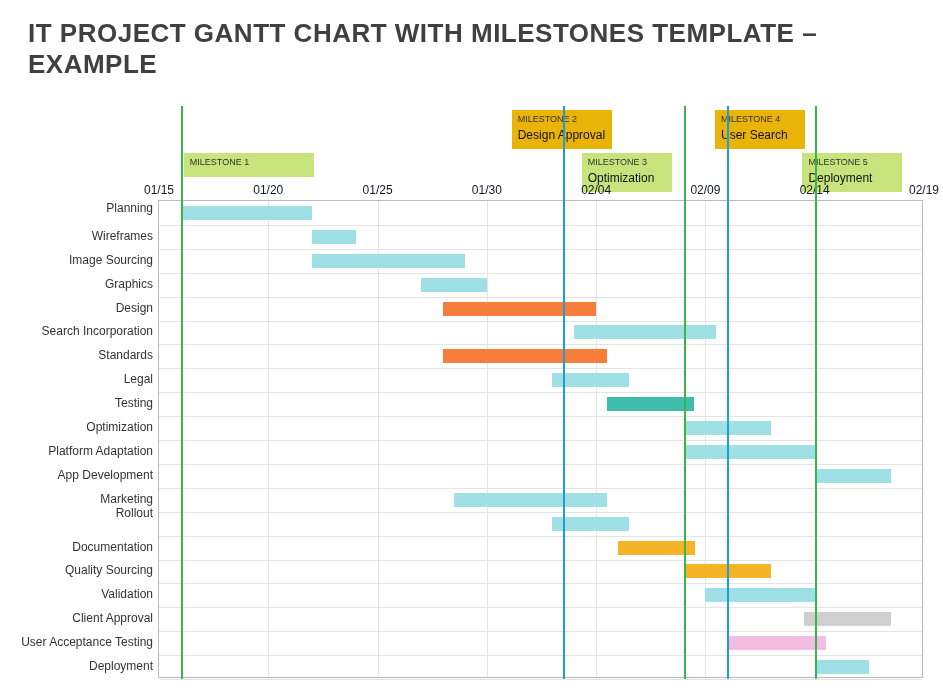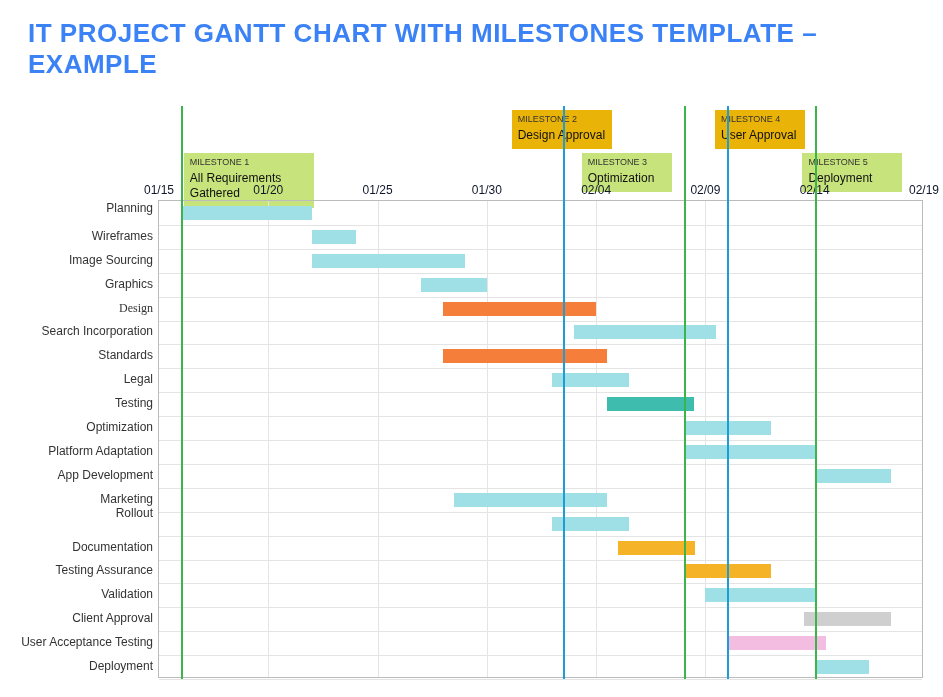--- a/index.html
+++ b/index.html
@@ -5,21 +5,21 @@
 * { margin: 0; padding: 0; box-sizing: border-box; }
 body {
   font-family: Arial, Helvetica, sans-serif;
   background: #fff;
   width: 943px;
   height: 697px;
   position: relative;
   overflow: hidden;
 }
 .title {
-  color: #3b82f6;
+  color: #404040;
   font-size: 26px;
   font-weight: 700;
   padding: 18px 0 8px 28px;
   letter-spacing: 0.5px;
 }
 .chart-wrap {
   position: absolute;
   left: 0;
   top: 50px;
   width: 943px;
@@ -99,33 +99,32 @@
 </style>
 </head>
 <body>
 
 <div class="title">IT PROJECT GANTT CHART WITH MILESTONES TEMPLATE – EXAMPLE</div>
 
 <div class="chart-wrap">
   <div id="milestone-layer">
       <div class="milestone-box ms-green" style="left: 183.857px; top: 103px; width: 130px;">
         <span class="ms-num">MILESTONE 1</span>
-        <span class="ms-name">All Requirements Gathered</span>
       </div>
       <div class="milestone-box ms-teal" style="left: 511.714px; top: 60px; width: 100px;">
         <span class="ms-num">MILESTONE 2</span>
         <span class="ms-name">Design Approval</span>
       </div>
       <div class="milestone-box ms-green" style="left: 581.657px; top: 103px; width: 90px;">
         <span class="ms-num">MILESTONE 3</span>
         <span class="ms-name">Optimization</span>
       </div>
       <div class="milestone-box ms-teal" style="left: 714.986px; top: 60px; width: 90px;">
         <span class="ms-num">MILESTONE 4</span>
-        <span class="ms-name">User Approval</span>
+        <span class="ms-name">User Search</span>
       </div>
       <div class="milestone-box ms-green" style="left: 802.414px; top: 103px; width: 100px;">
         <span class="ms-num">MILESTONE 5</span>
         <span class="ms-name">Deployment</span>
       </div>
     </div>
   <div class="plot" id="plot">
     <div class="plot-bg" id="plot-bg">
         <div class="gridline" style="left: 109.286px;"></div>
         <div class="gridline" style="left: 218.571px;"></div>
@@ -186,30 +185,30 @@
       <div class="ms-line blue" style="left: 404.357px; top: -95px; height: 573px;"></div>
       <div class="ms-line green" style="left: 524.571px; top: -95px; height: 573px;"></div>
       <div class="ms-line blue" style="left: 568.286px; top: -95px; height: 573px;"></div>
       <div class="ms-line green" style="left: 655.714px; top: -95px; height: 573px;"></div>
     </div>
   <div id="row-labels">
       <div class="row-label" style="top: 158px;">Planning</div>
       <div class="row-label" style="top: 185.85px;">Wireframes</div>
       <div class="row-label" style="top: 209.75px;">Image Sourcing</div>
       <div class="row-label" style="top: 233.65px;">Graphics</div>
-      <div class="row-label" style="top: 257.55px; font-family: Liberation Serif, serif;">Design</div>
+      <div class="row-label" style="top: 257.55px;">Design</div>
       <div class="row-label" style="top: 281.45px;">Search Incorporation</div>
       <div class="row-label" style="top: 305.35px;">Standards</div>
       <div class="row-label" style="top: 329.25px;">Legal</div>
       <div class="row-label" style="top: 353.15px;">Testing</div>
       <div class="row-label" style="top: 377.05px;">Optimization</div>
       <div class="row-label" style="top: 400.95px;">Platform Adaptation</div>
       <div class="row-label" style="top: 424.85px;">App Development</div>
       <div class="row-label" style="top: 448.75px;">Marketing</div>
       <div class="row-label" style="top: 463px;">Rollout</div>
       <div class="row-label" style="top: 496.55px;">Documentation</div>
-      <div class="row-label" style="top: 520.45px;">Testing Assurance</div>
+      <div class="row-label" style="top: 520.45px;">Quality Sourcing</div>
       <div class="row-label" style="top: 544.35px;">Validation</div>
       <div class="row-label" style="top: 568.25px;">Client Approval</div>
       <div class="row-label" style="top: 592.15px;">User Acceptance Testing</div>
       <div class="row-label" style="top: 616.05px;">Deployment</div>
     </div>
 </div>
 
 </body></html>

